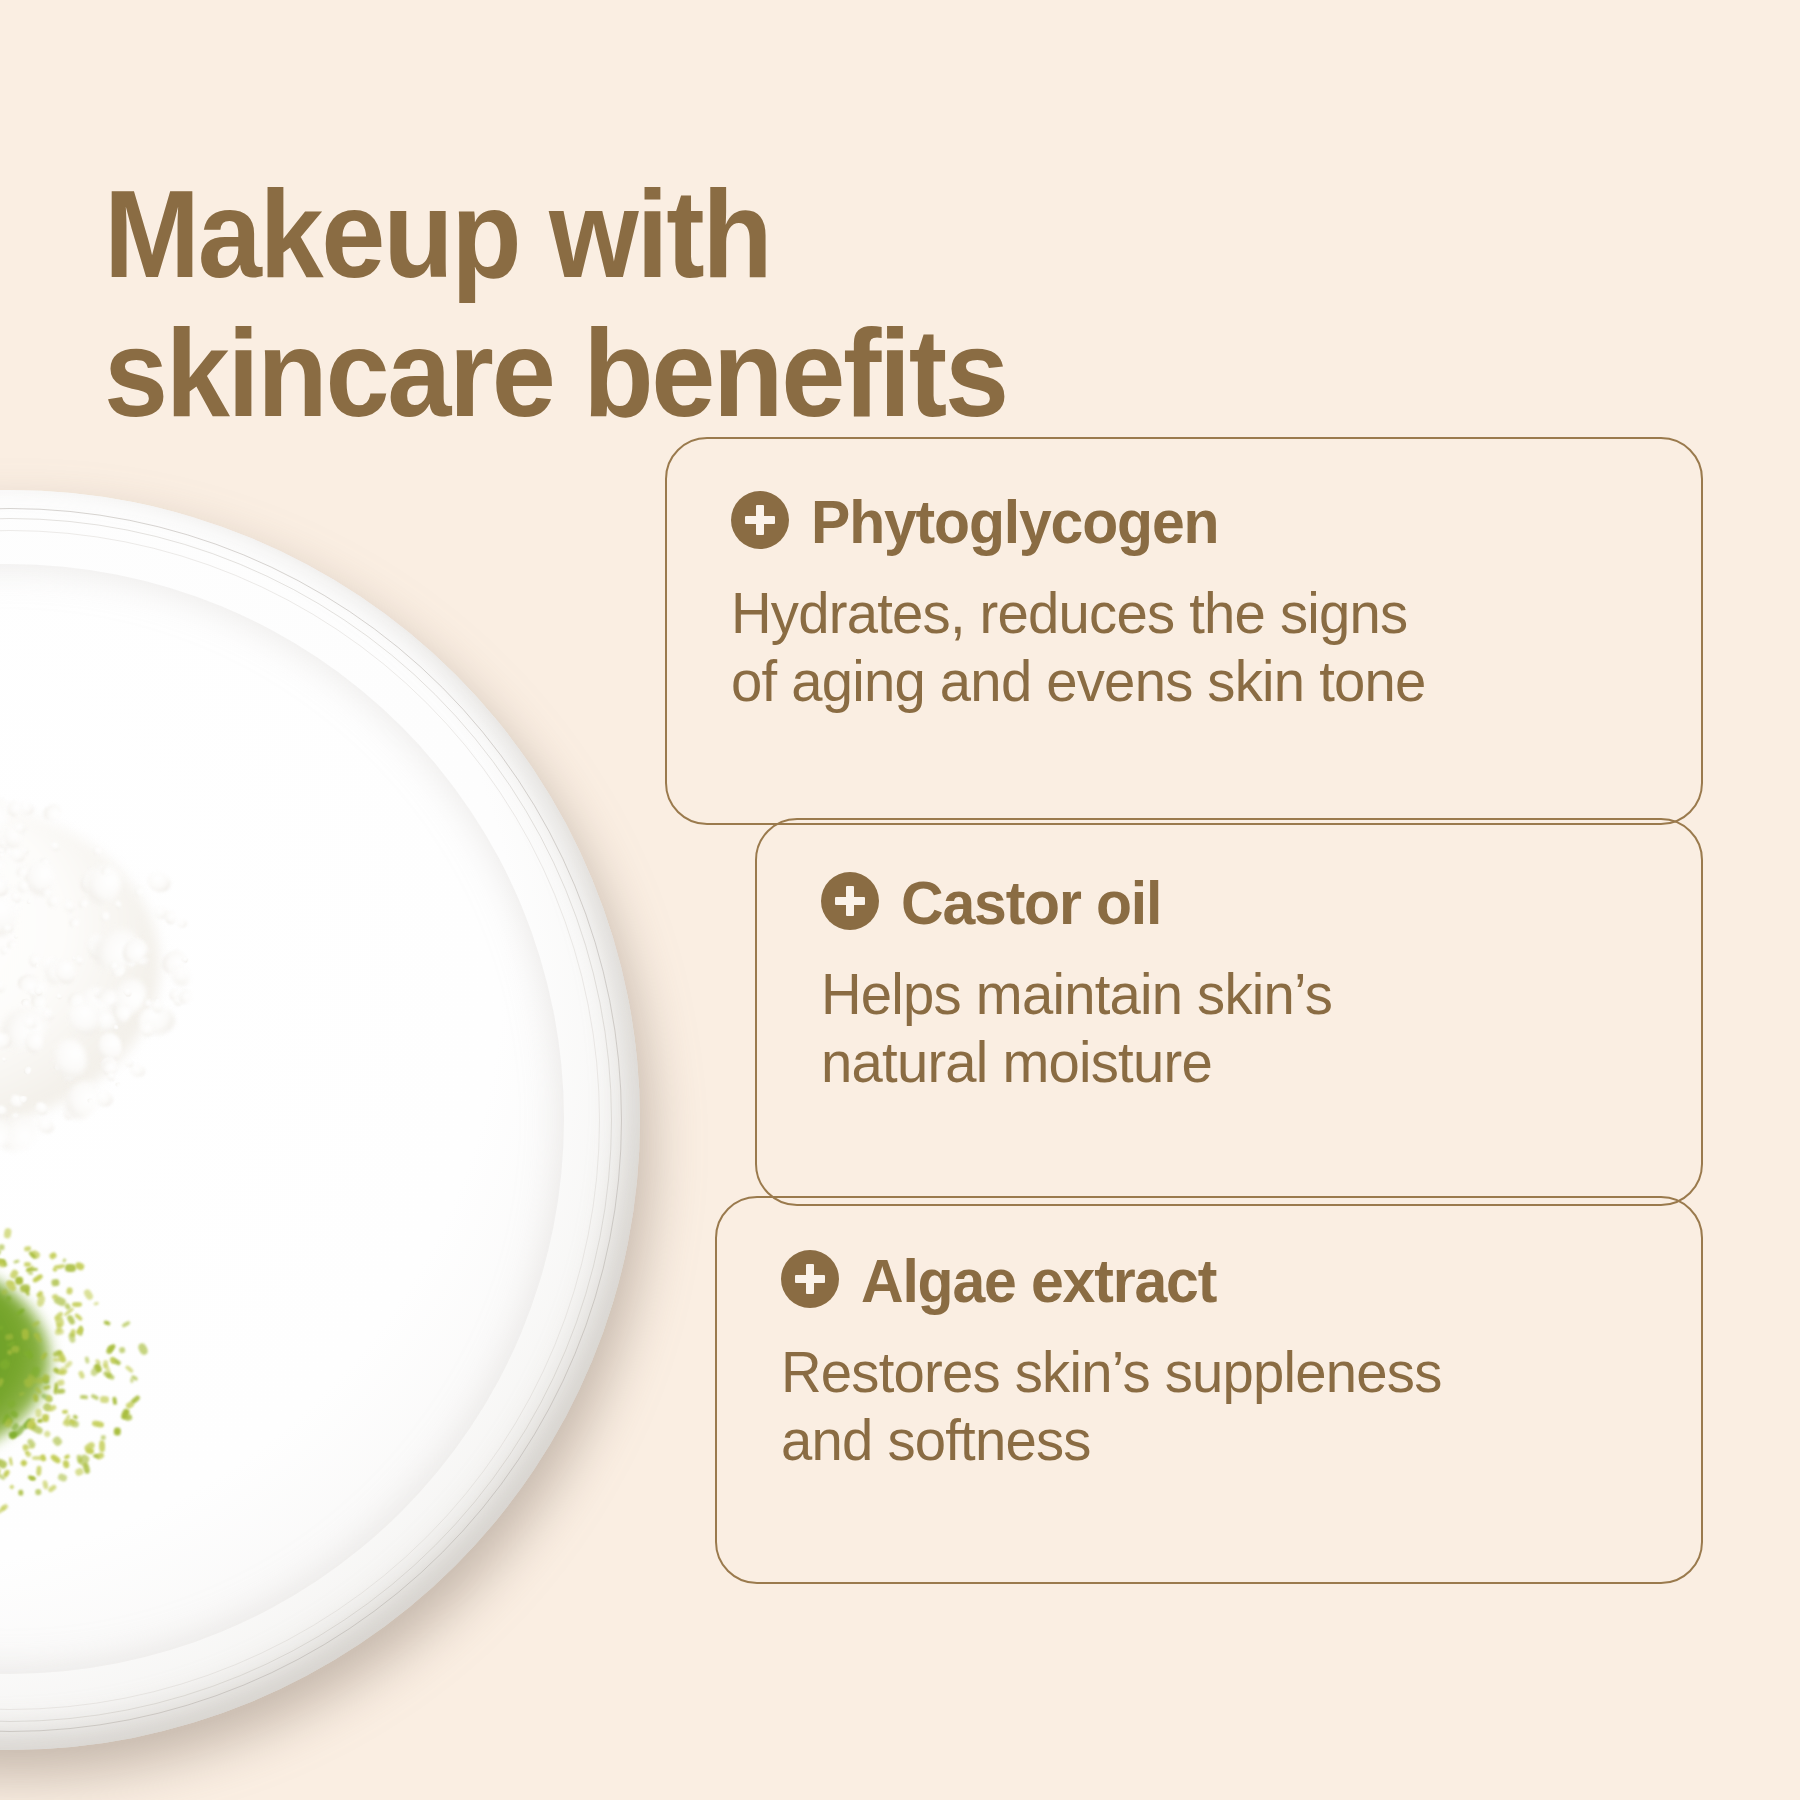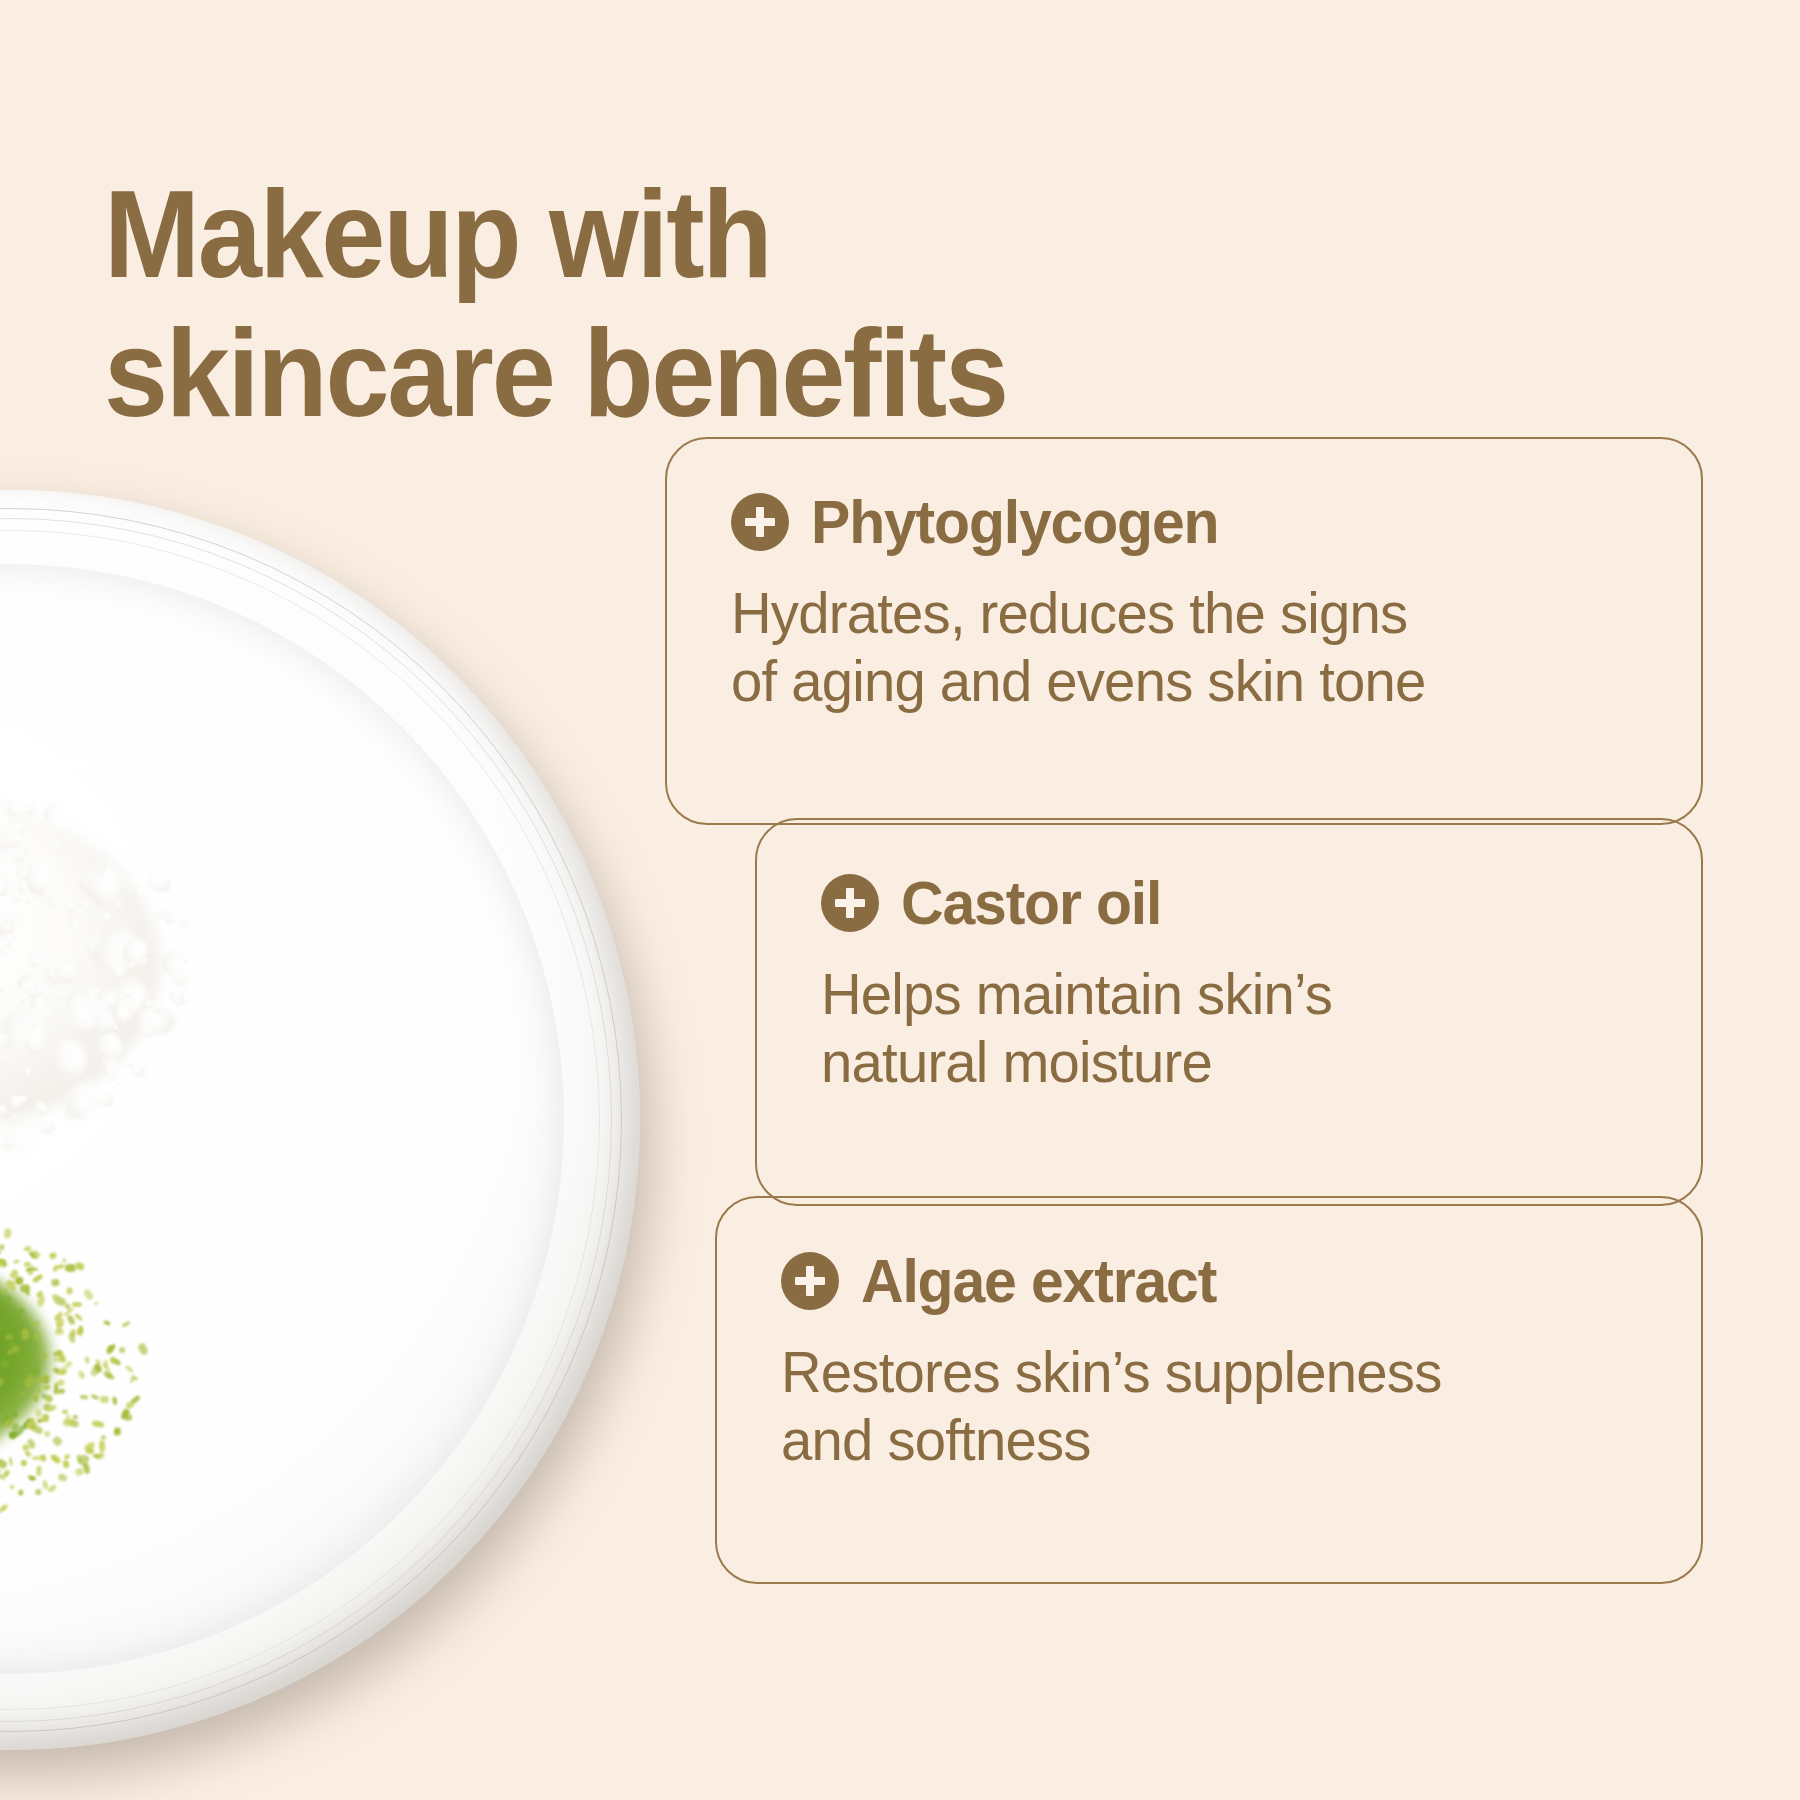--- a/index.html
+++ b/index.html
@@ -139,21 +139,21 @@
   .card-3 { left: 715px;  top: 1196px; width: 988px;  height: 388px; }
 
   .card-inner {
     position: absolute;
     left: 64px;
     top: 52px;
     right: 40px;
   }
   .card-title-row {
     display: flex;
-    align-items: center;
+    align-items: flex-start;
     gap: 22px;
   }
   .plus-badge {
     flex: 0 0 auto;
     width: 58px;
     height: 58px;
     border-radius: 50%;
     background: #8a6c43;
     position: relative;
   }

